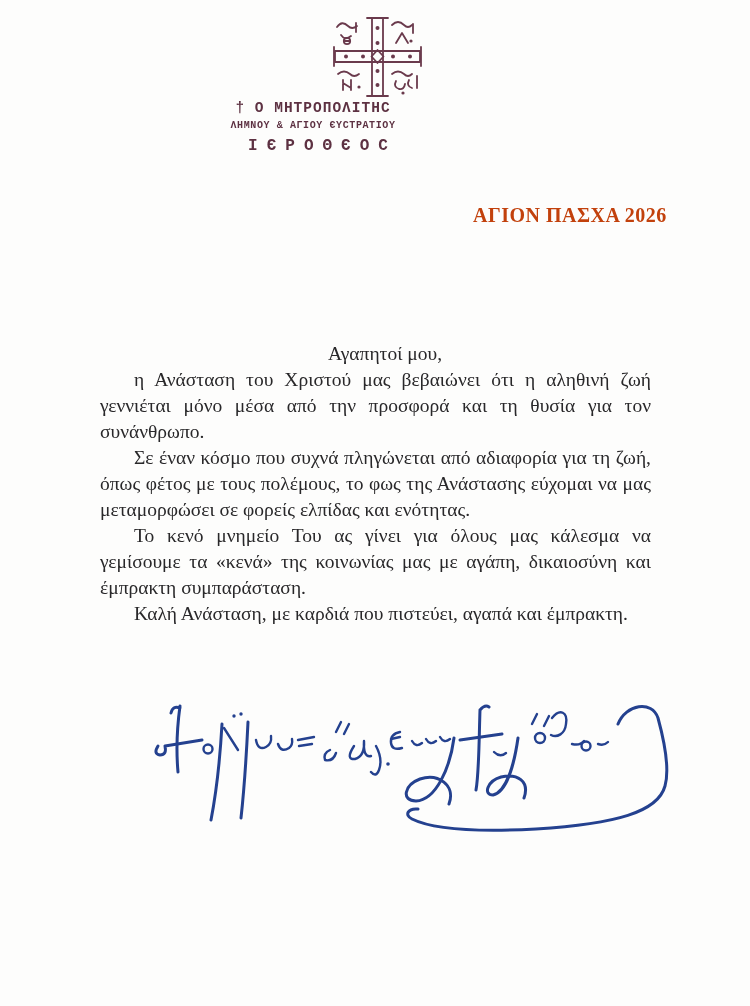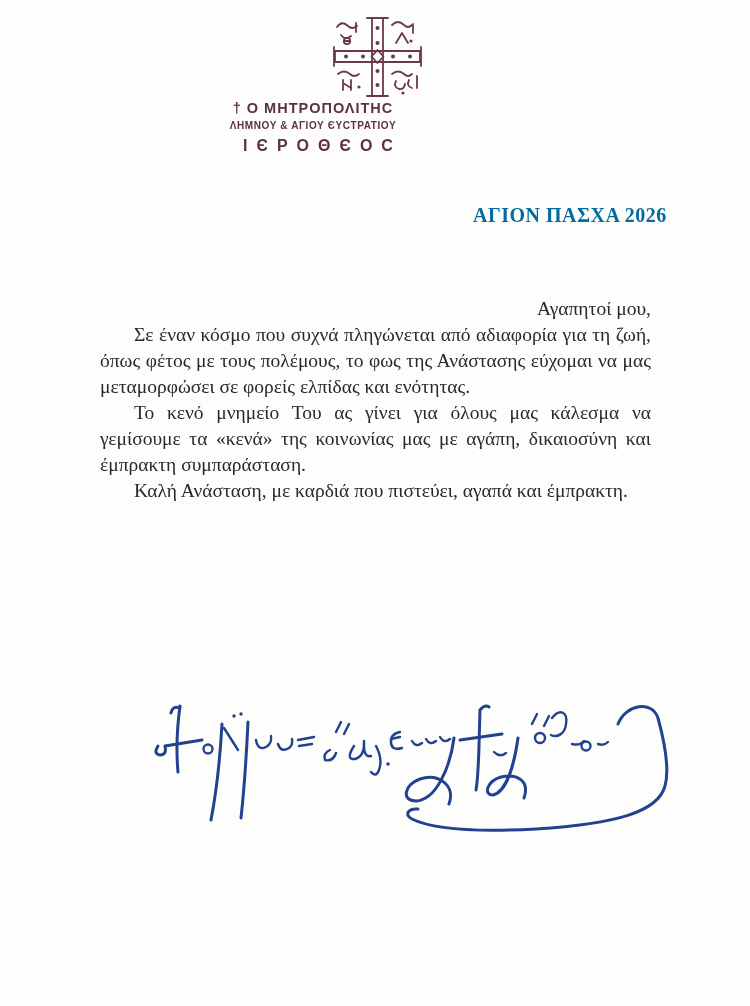--- a/index.html
+++ b/index.html
@@ -11,41 +11,41 @@
     font-family:"Liberation Serif","DejaVu Serif",serif;
   }
   
   .emblem{
     position:absolute;left:322px;top:14px;width:112px;height:86px;
   }
   .letterhead-text{
     position:absolute;left:0;top:99px;width:626px;
     text-align:center;
     color:#5d3142;
-    font-family:Liberation Sans, sans-serif;
+    font-family:Liberation Mono, monospace;
     font-weight:bold;
     line-height:18px;
   }
   .lh-line1{font-size:14.5px;letter-spacing:1px;}
   .lh-line2{font-size:10px;letter-spacing:0.6px;}
   .lh-line3{font-size:16px;letter-spacing:9px;padding-left:19px;margin-top:2px;}
   
   .pascha-heading{
     position:absolute;left:473px;top:204px;
-    font-size:20px;font-weight:bold;color:#0369a1;
+    font-size:20px;font-weight:bold;color:#c2410c;
     letter-spacing:0.5px;white-space:nowrap;
   }
   
   .letter-body{
     position:absolute;left:100px;top:296px;width:551px;
     font-size:19.5px;line-height:26px;color:#29282a;
     text-align:justify;
   }
   .letter-body p{margin:0;text-indent:34px;}
-  .letter-body p.salutation{text-indent:19px;text-align:right;}
+  .letter-body p.salutation{text-indent:19px;text-align:center;margin-top:45px;}
   
   .acclamation{
     position:absolute;left:417px;top:641px;
     transform:translateX(-50%);
     font-size:20px;font-weight:bold;color:#6b3a4c;
     letter-spacing:0.5px;white-space:nowrap;
   }
   
   .signature{
     position:absolute;left:148px;top:688px;width:524px;height:152px;
@@ -105,20 +105,21 @@
   <div class="letterhead-text">
     <div class="lh-line1">† Ο ΜΗΤΡΟΠΟΛΙΤΗϹ</div>
     <div class="lh-line2">ΛΗΜΝΟΥ &amp; ΑΓΙΟΥ ЄΥϹΤΡΑΤΙΟΥ</div>
     <div class="lh-line3">ΙЄΡΟΘЄΟϹ</div>
   </div>
 
   <div class="pascha-heading">ΑΓΙΟΝ ΠΑΣΧΑ 2026</div>
 
   <div class="letter-body">
     <p class="salutation">Αγαπητοί μου,</p>
+    <p>η Ανάσταση του Χριστού μας βεβαιώνει ότι η αληθινή ζωή γεννιέται μόνο μέσα από την προσφορά και τη θυσία για τον συνάνθρωπο.</p>
     <p>Σε έναν κόσμο που συχνά πληγώνεται από αδιαφορία για τη ζωή, όπως φέτος με τους πολέμους, το φως της Ανάστασης εύχομαι να μας μεταμορφώσει σε φορείς ελπίδας και ενότητας.</p>
     <p>Το κενό μνημείο Του ας γίνει για όλους μας κάλεσμα να γεμίσουμε τα «κενά» της κοινωνίας μας με αγάπη, δικαιοσύνη και έμπρακτη συμπαράσταση.</p>
     <p>Καλή Ανάσταση, με καρδιά που πιστεύει, αγαπά και έμπρακτη.</p>
   </div>
 
 
   <svg class="signature" viewBox="0 0 524 152" xmlns="http://www.w3.org/2000/svg" aria-hidden="true">
 
     <path class="sig-stroke" d="M32,20 q-7,-3 -9,5 M32,18 C29,40 28,62 30,84"></path>
     <path class="sig-stroke" d="M10,58 q-5,8 2,9 q7,0 5,-9 L54,52"></path>

